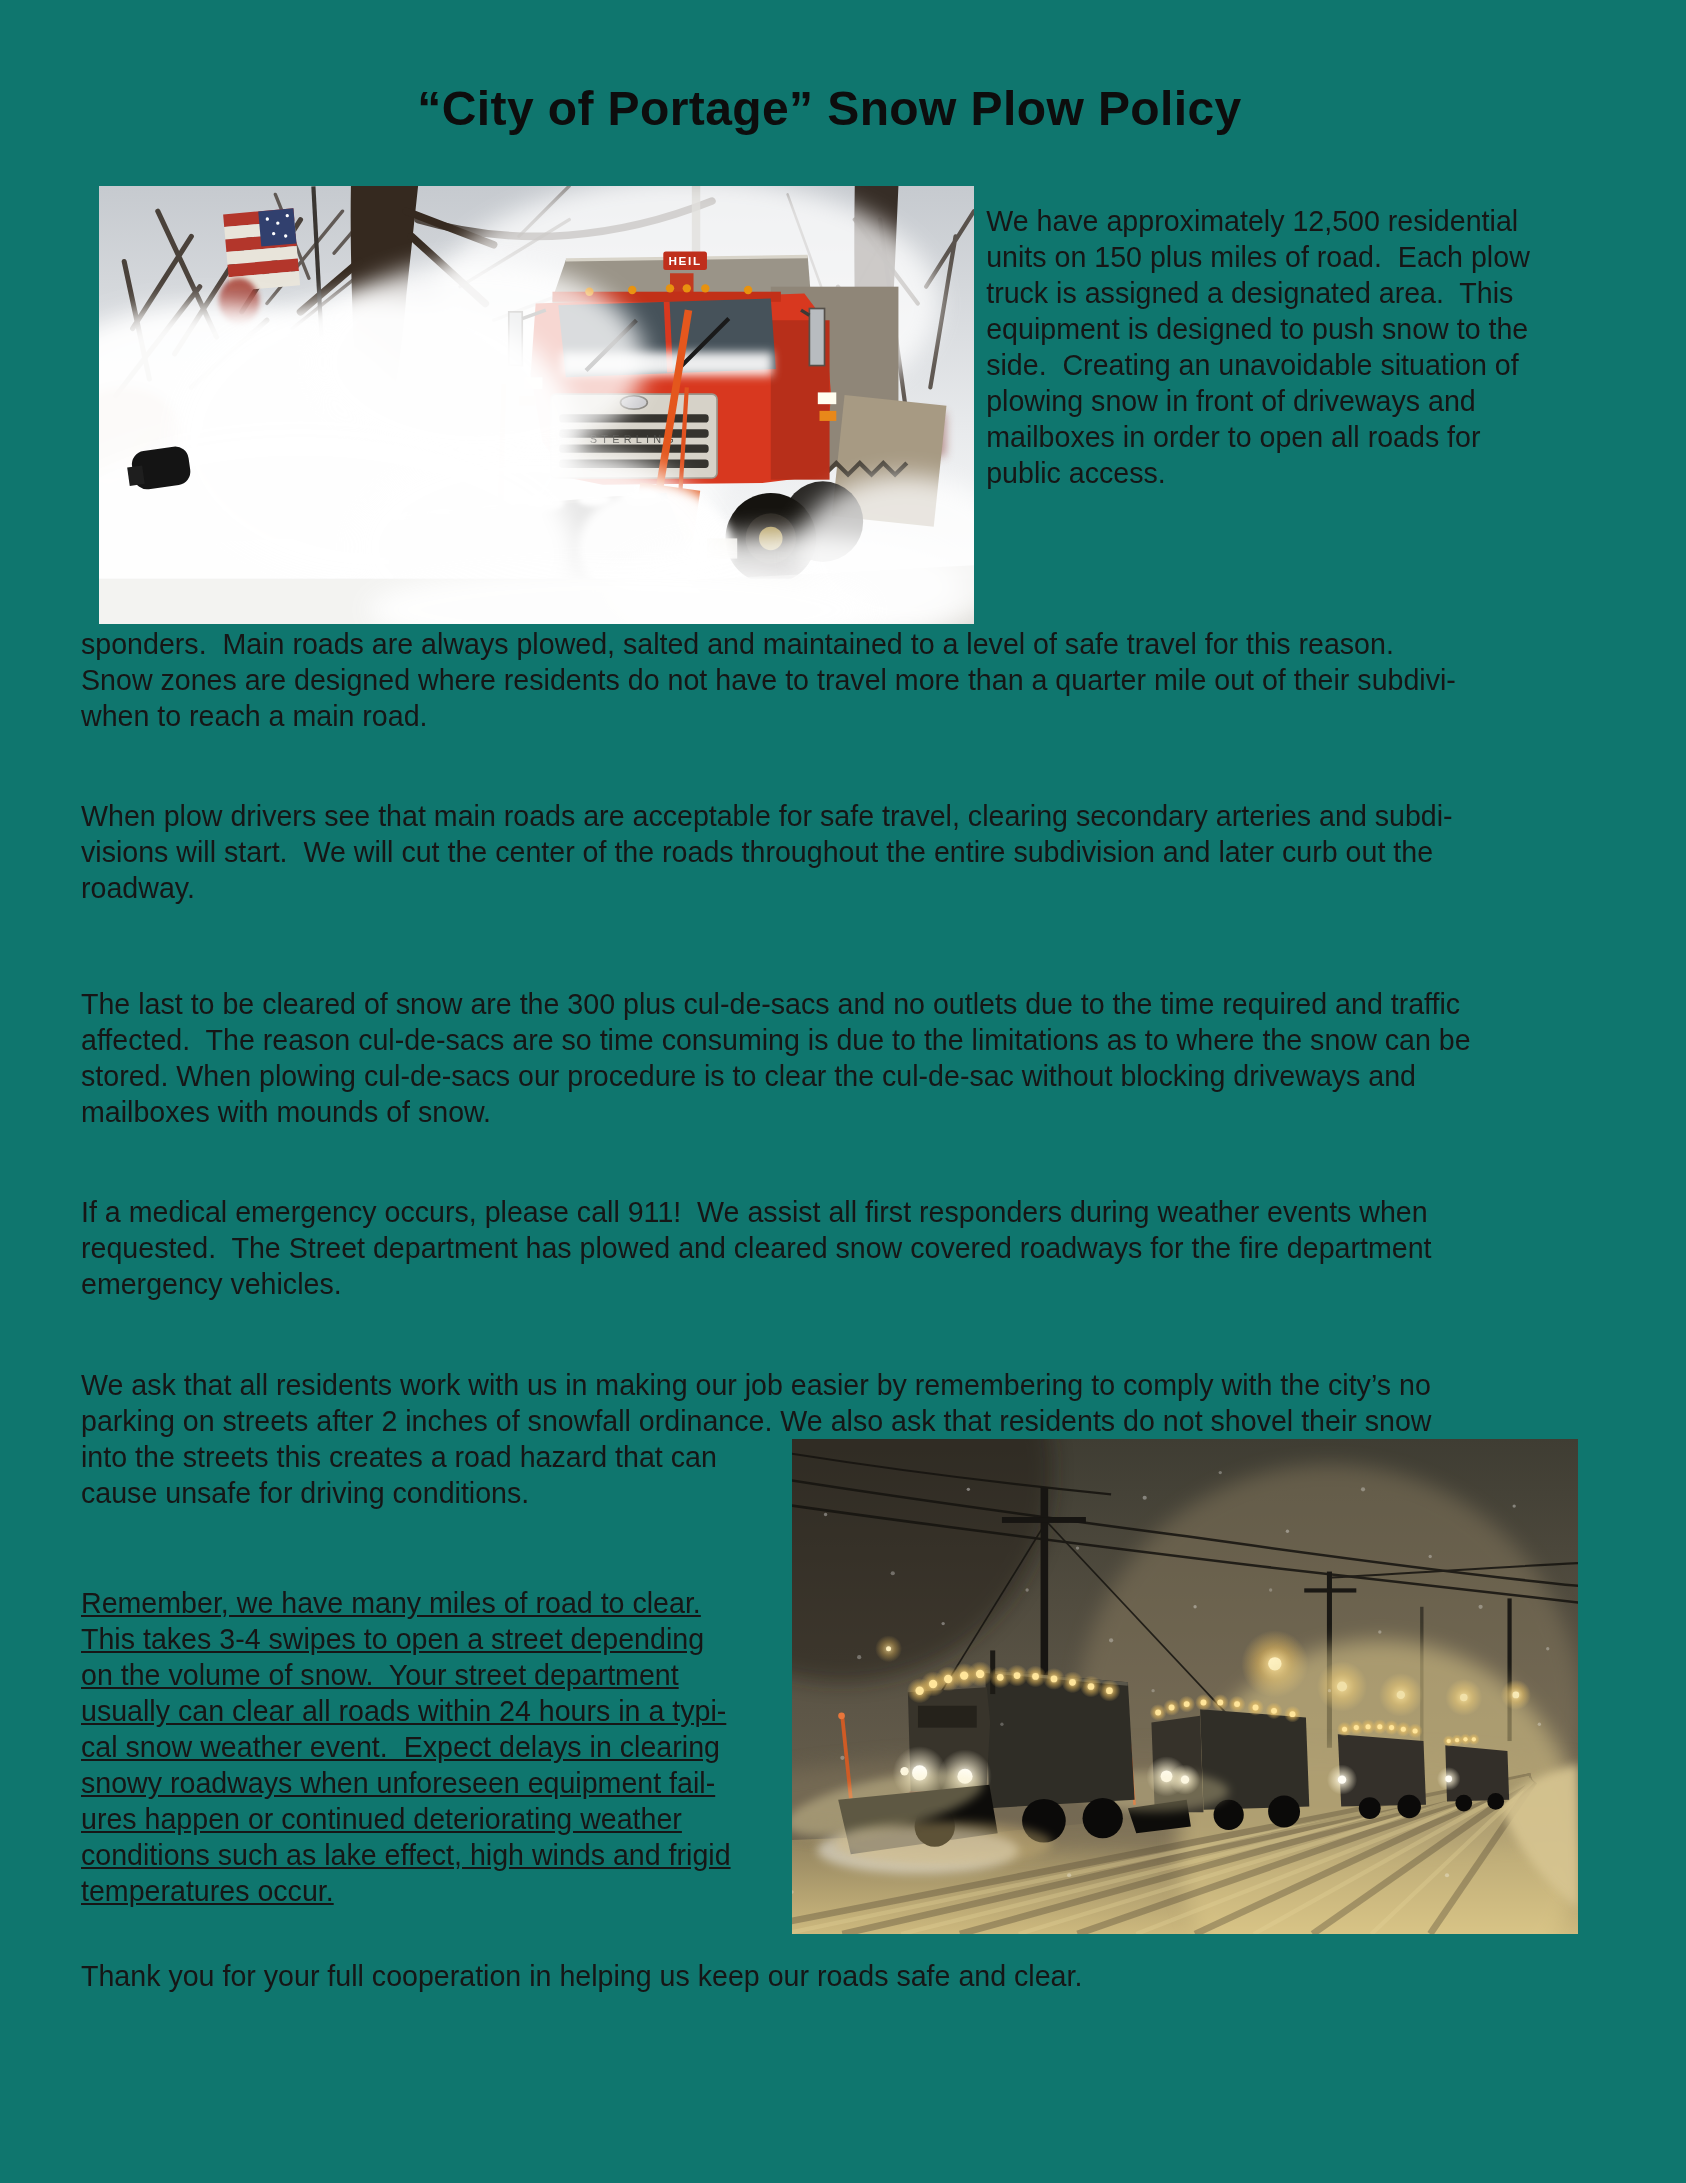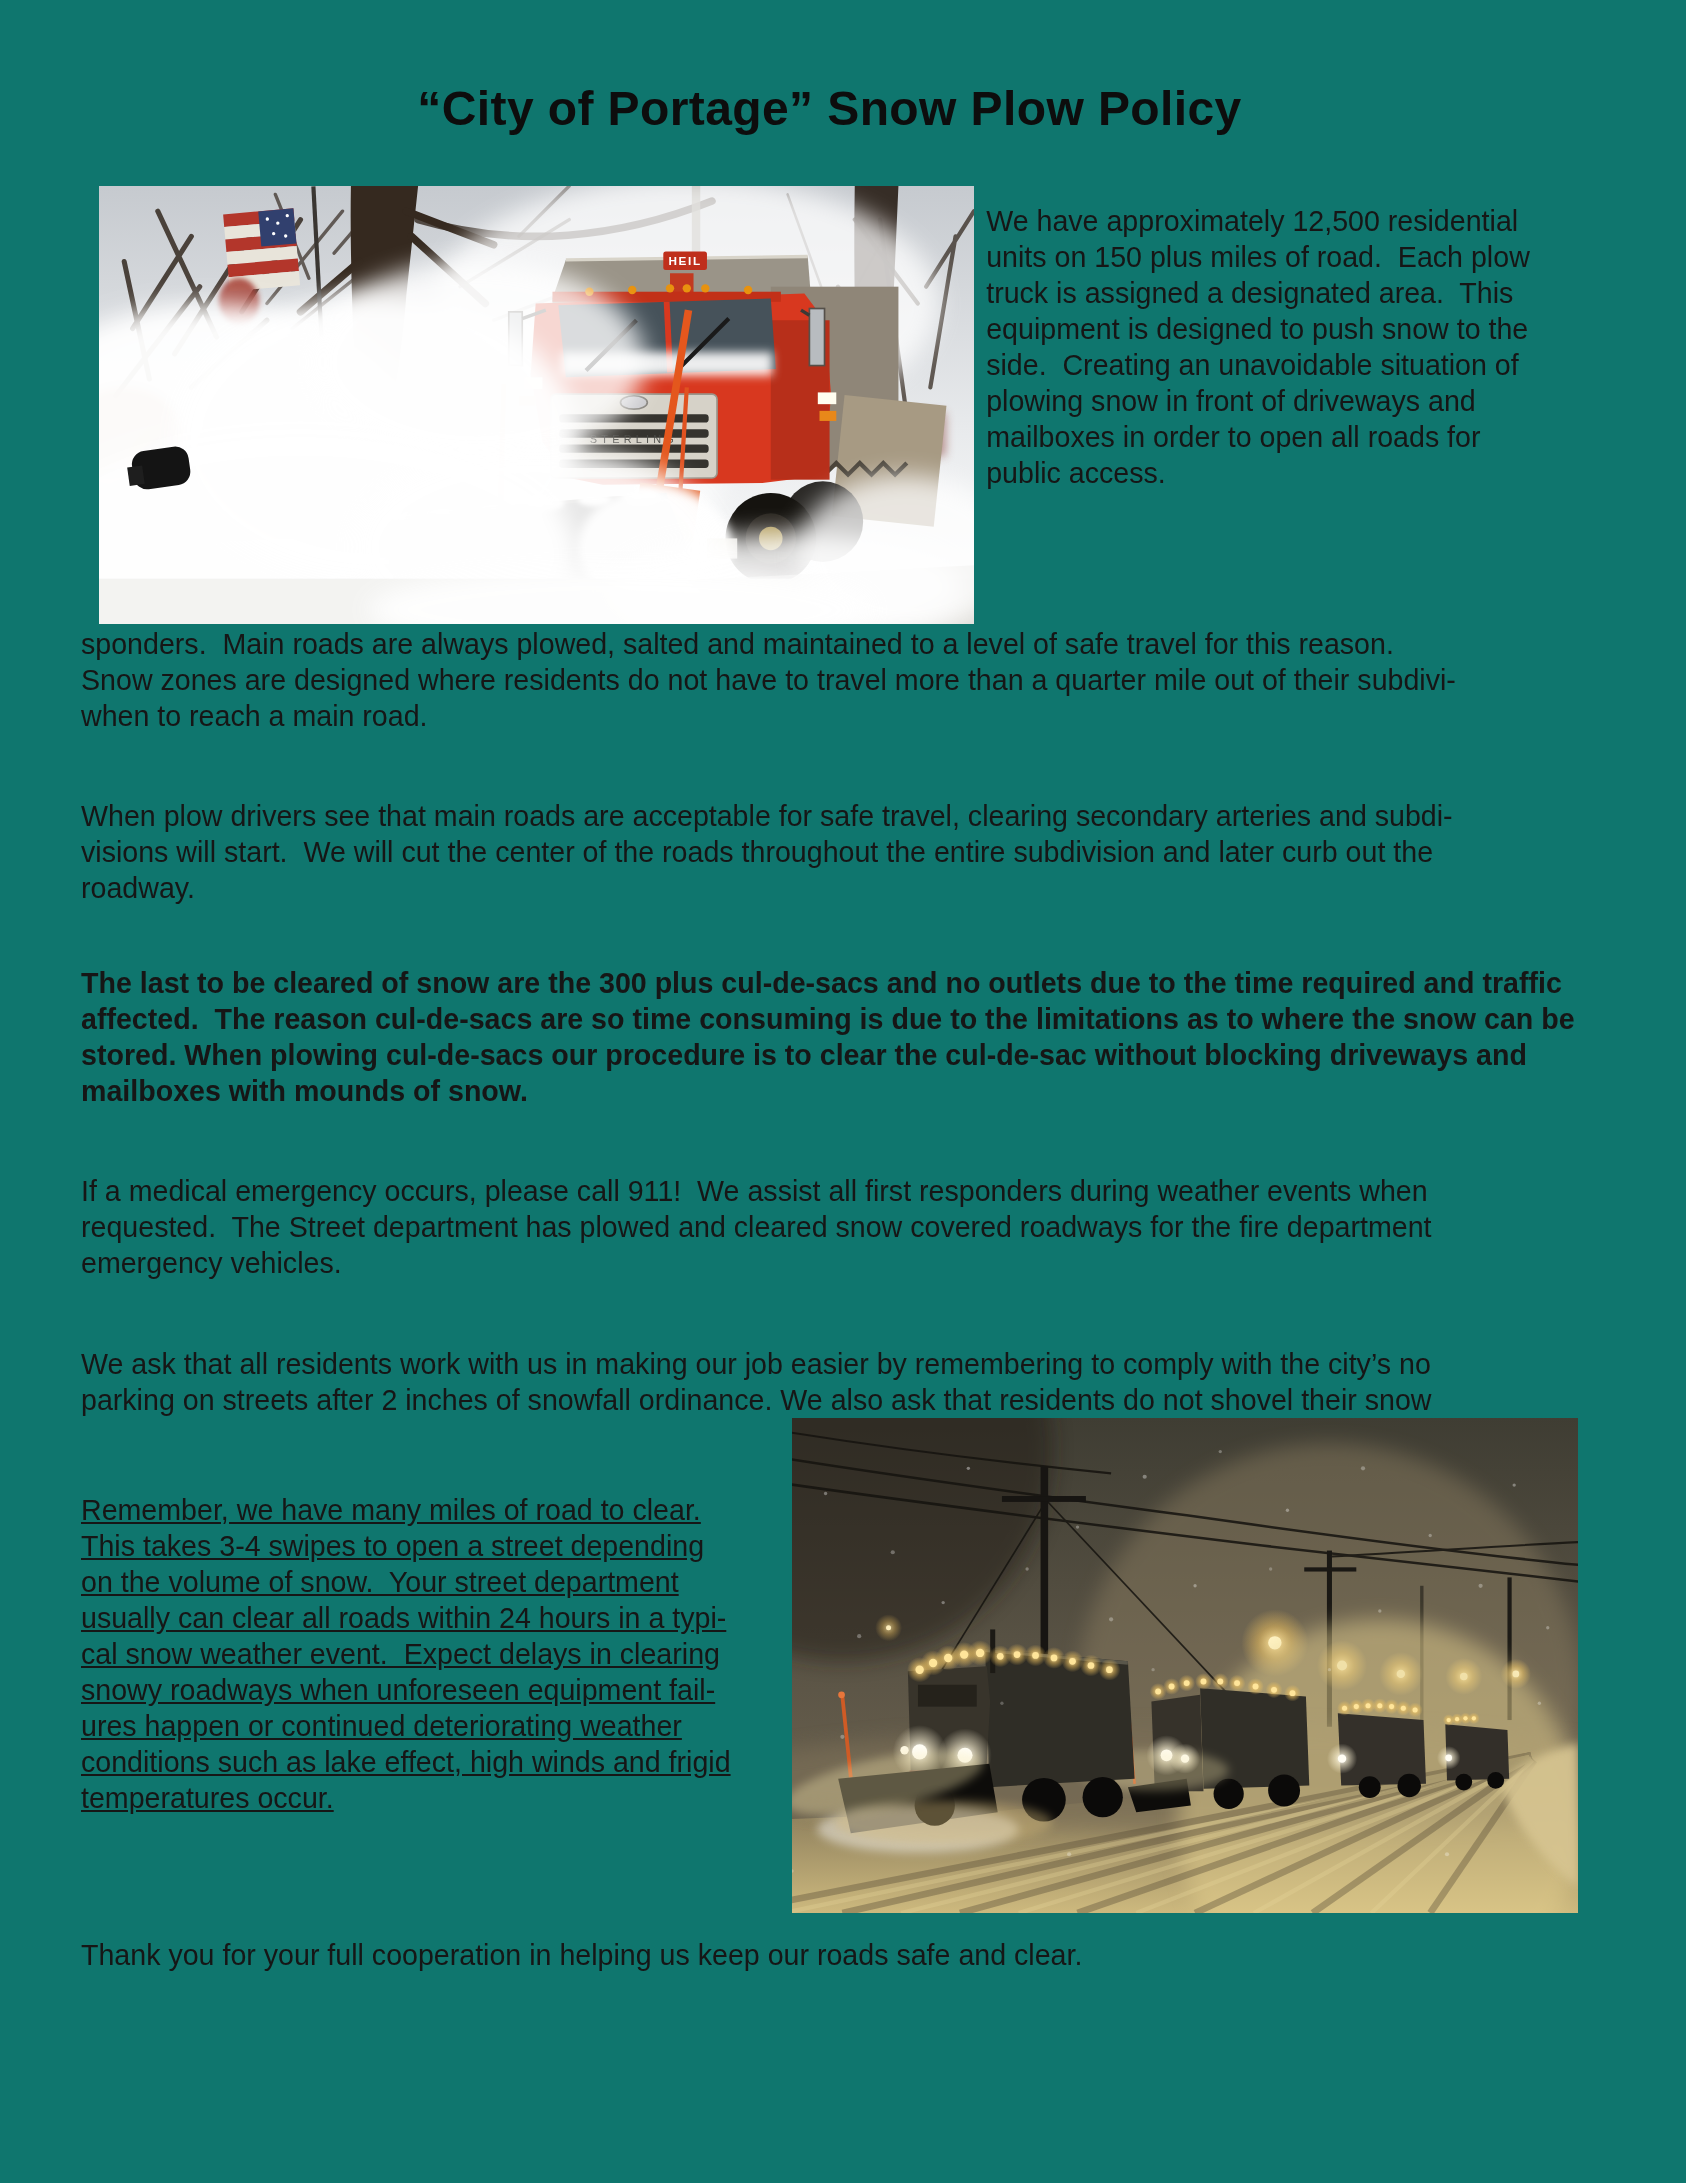--- a/index.html
+++ b/index.html
@@ -13,21 +13,21 @@
     font-size:48px; font-weight:700; letter-spacing:0.4px; line-height:1.15; color:#0d0d0d;
   }
   .para { font-size:28.6px; line-height:36px; white-space:pre; margin:0; color:#161616; }
   .row1 { display:flex; align-items:flex-start; margin-top:50px; }
   .photo1 { width:875px; height:438px; margin-left:17.6px; flex:none; }
   .photo1 svg, .photo2 svg { display:block; width:100%; height:100%; }
   .col-right { flex:1; min-width:0; margin-left:12.6px; padding-top:17px; }
   .para-gap { margin-top:71px; }
   .p-cont  { margin-top:1.7px; }
   .p-block { margin-top:64px; }
-  #p-culdesacs { margin-top:59px;font-weight:bold; }
+  #p-culdesacs { margin-top:80px; }
   #p-residents { margin-top:65px; }
   .row2 { display:flex; align-items:flex-start; }
   .col-left2 { flex:1; min-width:0; }
   .remember { margin-top:74px;text-decoration:underline; }
   .photo2 { width:786px; height:495px; flex:none; }
   .thanks { margin-top:24px; }
 </style>
 </head>
 <body>
 
@@ -240,20 +240,22 @@
 
     <p class="para p-block" id="p-emergency">If a medical emergency occurs, please call 911!  We assist all first responders during weather events when
 requested.  The Street department has plowed and cleared snow covered roadways for the fire department
 emergency vehicles.</p>
 
     <p class="para p-block" id="p-residents">We ask that all residents work with us in making our job easier by remembering to comply with the city’s no
 parking on streets after 2 inches of snowfall ordinance. We also ask that residents do not shovel their snow</p>
 
     <div class="row2">
       <div class="col-left2">
+        <p class="para" id="p-residents-wrap">into the streets this creates a road hazard that can
+cause unsafe for driving conditions.</p>
         <p class="para remember" id="p-remember">Remember, we have many miles of road to clear.
 This takes 3-4 swipes to open a street depending
 on the volume of snow.  Your street department
 usually can clear all roads within 24 hours in a typi-
 cal snow weather event.  Expect delays in clearing
 snowy roadways when unforeseen equipment fail-
 ures happen or continued deteriorating weather
 conditions such as lake effect, high winds and frigid
 temperatures occur.</p>
       </div>

